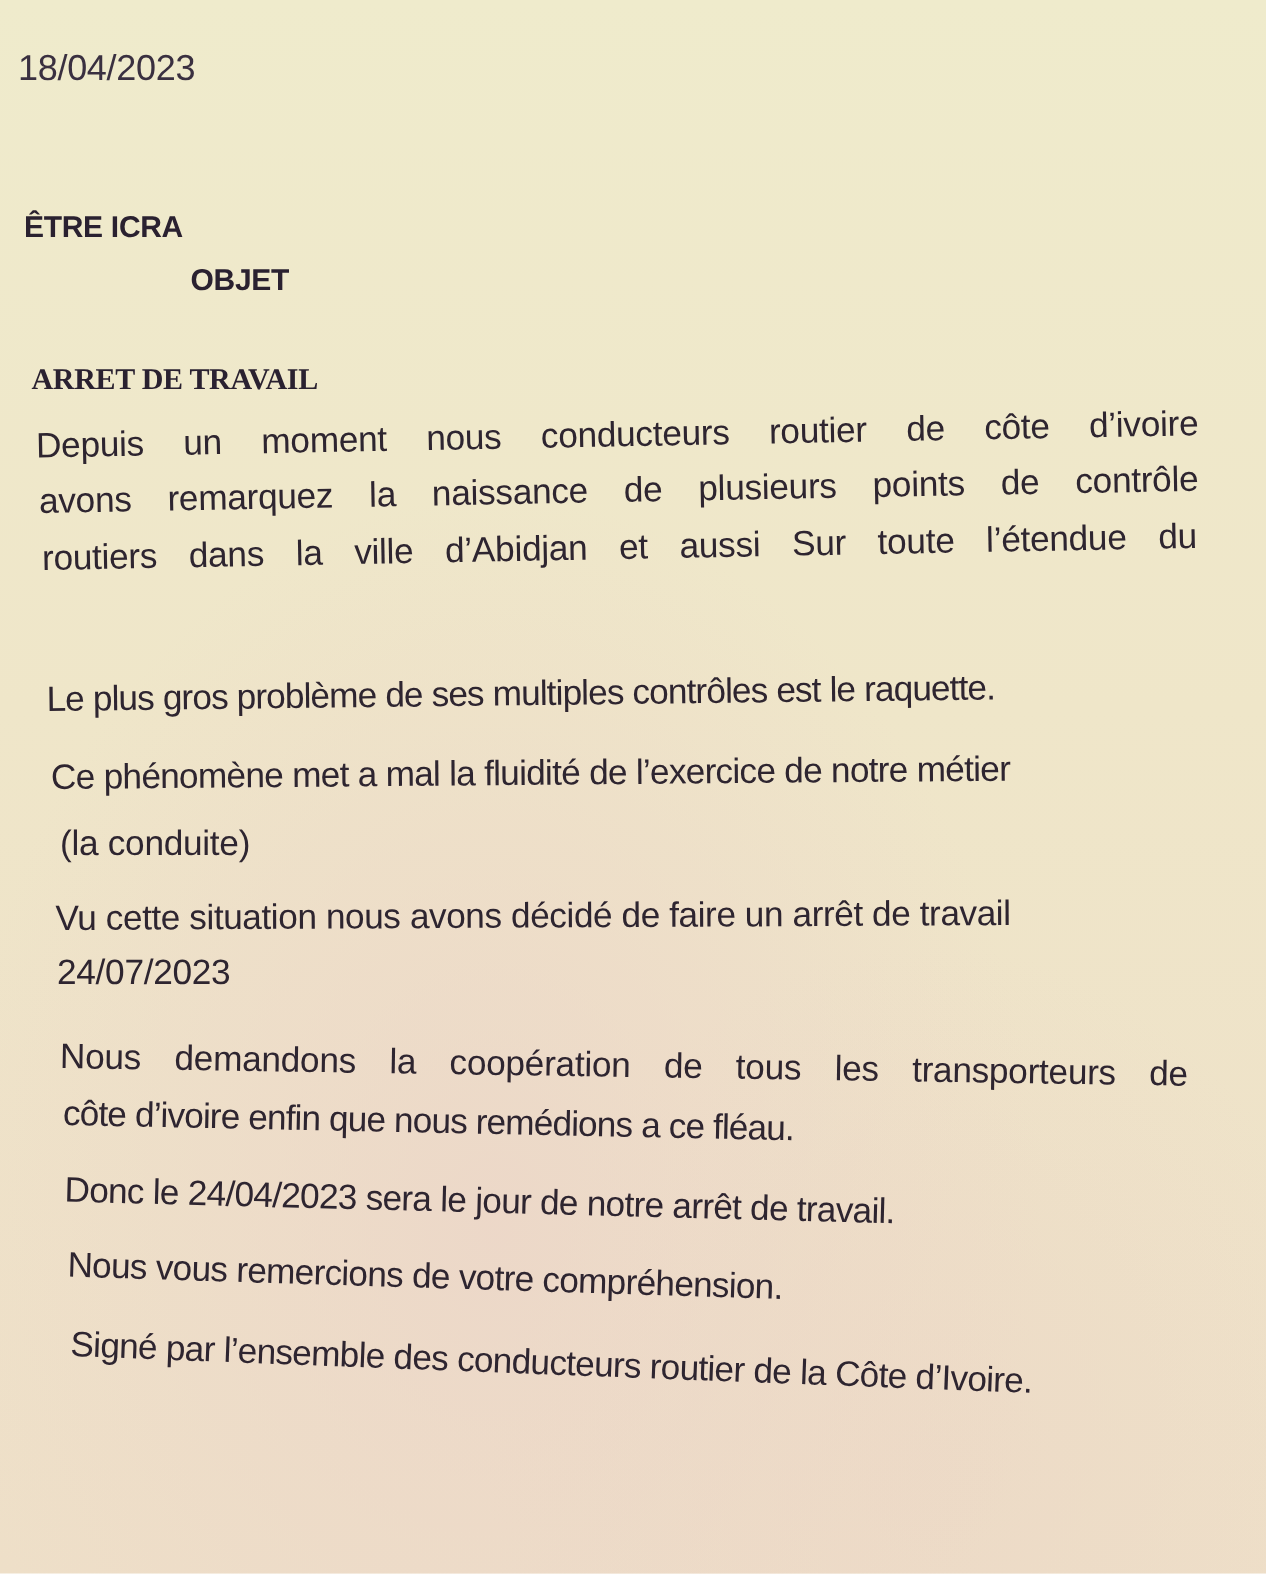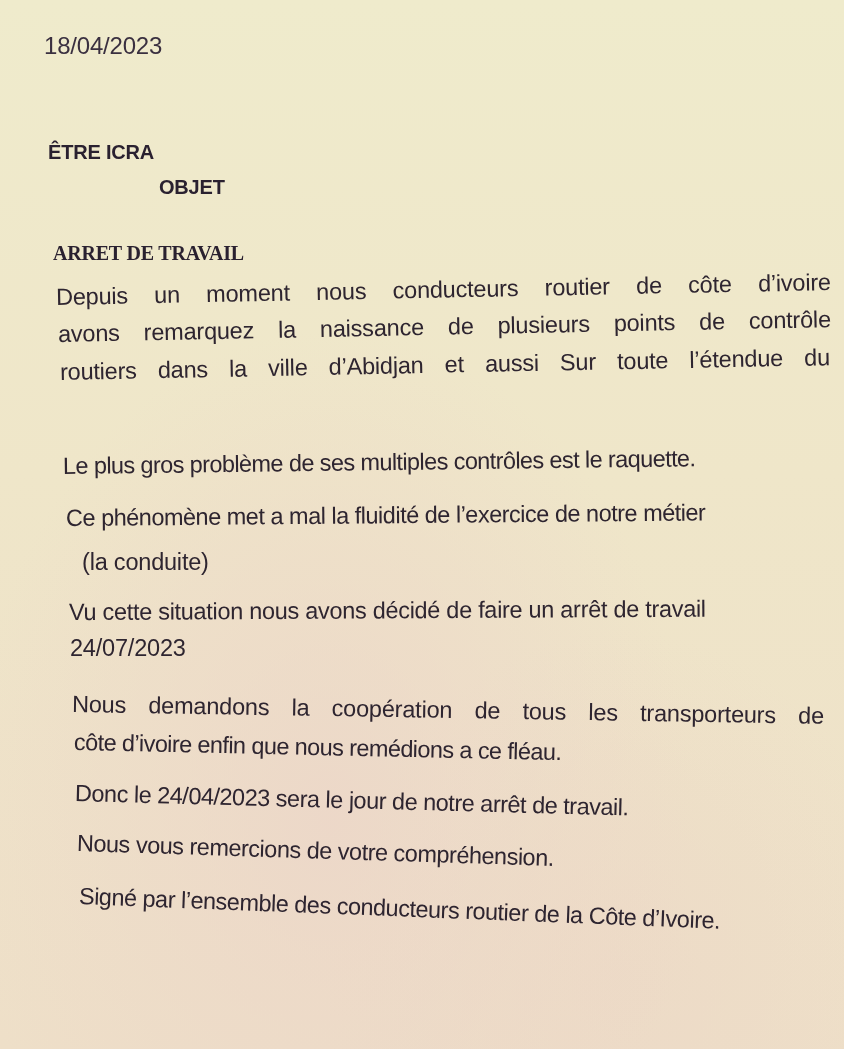--- a/index.html
+++ b/index.html
@@ -14,21 +14,20 @@
       background:
         radial-gradient(ellipse 520px 700px at 330px 820px, rgba(236,214,200,0.85) 0%, rgba(236,214,200,0.0) 70%),
         radial-gradient(ellipse 420px 500px at 620px 980px, rgba(236,216,198,0.7) 0%, rgba(236,216,198,0) 70%),
         linear-gradient(180deg, #efebcc 0%, #efe6c9 45%, #eedfc8 100%);
       font-family: "Liberation Sans", "DejaVu Sans", sans-serif;
       color: #2d2430;
     }
     .page {
       position: absolute;
       inset: 0;
-      margin-left: 32px;
     }
     .line {
       position: absolute;
       white-space: nowrap;
       font-size: 24px;
       line-height: 1;
       letter-spacing: -0.2px;
       transform-origin: left center;
     }
     .date-top {
@@ -58,21 +57,21 @@
   <div class="line head" style="left:127px; top:177px;">OBJET</div>
   <div class="line head" style="left:21px; top:243px;font-family:Liberation Serif, serif;">ARRET DE TRAVAIL</div>
 
   <div class="line body-text" style="left:24px; top:286px; width:775px; transform:rotate(-1.1deg); text-align:justify; text-align-last:justify;">Depuis un moment nous conducteurs routier de côte d’ivoire</div>
   <div class="line body-text" style="left:26px; top:323px; width:773px; transform:rotate(-1.1deg); text-align:justify; text-align-last:justify;">avons remarquez la naissance de plusieurs points de contrôle</div>
   <div class="line body-text" style="left:28px; top:361px; width:770px; transform:rotate(-1.1deg); text-align:justify; text-align-last:justify;">routiers dans la ville d’Abidjan et aussi Sur toute l’étendue du</div>
 
   <div class="line body-text" style="left:31px; top:455px; letter-spacing:-0.6px; transform:rotate(-0.7deg);">Le plus gros problème de ses multiples contrôles est le raquette.</div>
 
   <div class="line body-text" style="left:34px; top:507px; letter-spacing:-0.5px; transform:rotate(-0.5deg);">Ce phénomène met a mal la fluidité de l’exercice de notre métier</div>
-  <div class="line body-text" style="left:50px; top:551px;">(la conduite)</div>
+  <div class="line body-text" style="left:40px; top:551px;">(la conduite)</div>
 
   <div class="line body-text" style="left:37px; top:601px; letter-spacing:-0.3px; transform:rotate(-0.3deg);">Vu cette situation nous avons décidé de faire un arrêt de travail</div>
   <div class="line body-text" style="left:38px; top:637px;">24/07/2023</div>
 
   <div class="line body-text" style="left:40px; top:693px; width:752px; transform:rotate(0.9deg); text-align:justify; text-align-last:justify;">Nous demandons la coopération de tous les transporteurs de</div>
   <div class="line body-text" style="left:42px; top:731px; letter-spacing:-0.6px; transform:rotate(1.2deg);">côte d’ivoire enfin que nous remédions a ce fléau.</div>
 
   <div class="line body-text" style="left:43px; top:782px; letter-spacing:-0.5px; transform:rotate(1.5deg);">Donc le 24/04/2023 sera le jour de notre arrêt de travail.</div>
 
   <div class="line body-text" style="left:45px; top:832px; letter-spacing:-0.5px; transform:rotate(1.8deg);">Nous vous remercions de votre compréhension.</div>

